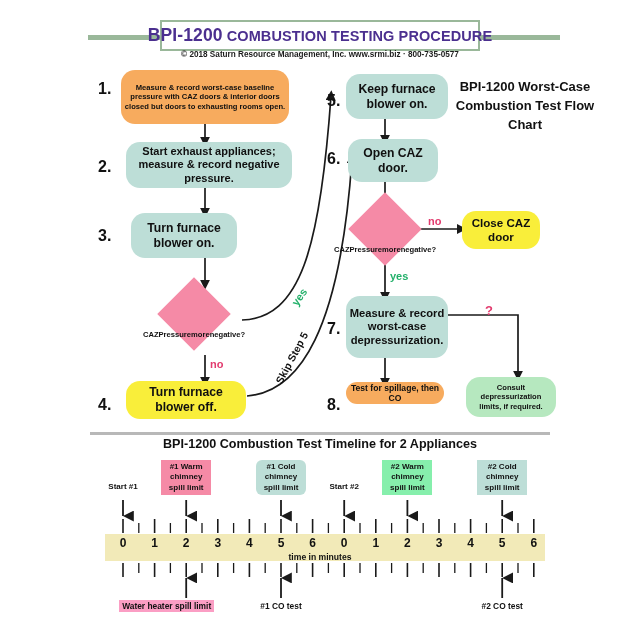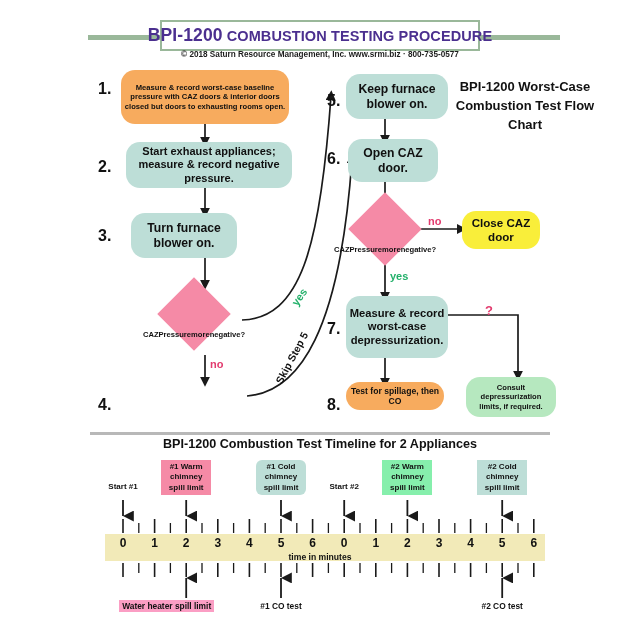--- a/index.html
+++ b/index.html
@@ -180,20 +180,21 @@
     <div class="dtext">
       <span>CAZ</span>
       <span>Pressure</span>
       <span>more</span>
       <span>negative?</span>
     </div>
   </div>
   <div class="lbl lbl-no" style="left:210px;top:358px;">no</div>
 
   <div class="stepnum" style="left:98px;top:396px;">4.</div>
+  <div class="node yellow" style="left:126px;top:381px;width:120px;height:38px;font-size:12.2px;">Turn furnace blower off.</div>
 
   <div class="yeslbl2" style="left:289px;top:301px;">yes</div>
   <div class="skiplbl" style="left:273px;top:380px;">Skip Step 5</div>
 
   <div class="stepnum" style="left:327px;top:92px;">5.</div>
   <div class="node teal" style="left:346px;top:74px;width:102px;height:45px;font-size:12.2px;">Keep furnace blower on.</div>
 
   <div class="stepnum" style="left:327px;top:150px;">6.</div>
   <div class="node teal" style="left:348px;top:139px;width:90px;height:43px;font-size:12.2px;">Open CAZ door.</div>
 
@@ -212,21 +213,21 @@
   <div class="node yellow" style="left:462px;top:211px;width:78px;height:38px;font-size:11.6px;">Close CAZ door</div>
 
   <div class="stepnum" style="left:327px;top:320px;">7.</div>
   <div class="node teal" style="left:346px;top:296px;width:102px;height:62px;font-size:11.2px;">Measure &amp; record worst-case depressurization.</div>
 
   <div class="lbl lbl-q" style="left:485px;top:303px;">?</div>
 
   <div class="node green" style="left:466px;top:377px;width:90px;height:40px;font-size:7.6px;">Consult depressurization limits, if required.</div>
 
   <div class="stepnum" style="left:327px;top:396px;">8.</div>
-  <div class="node orange" style="left:346px;top:382px;width:98px;height:28px;font-size:8.6px;">Test for spillage, then CO</div>
+  <div class="node orange" style="left:346px;top:382px;width:98px;height:22px;font-size:8.6px;">Test for spillage, then CO</div>
 
   <div class="rtitle" style="left:450px;top:78px;width:150px;">BPI-1200 Worst-Case Combustion Test Flow Chart</div>
 
   <div class="tl-rule"></div>
   <div class="tl-title">BPI-1200 Combustion Test Timeline for 2 Appliances</div>
 
   <div class="tl-band"></div>
   <div class="tl-minutes">time in minutes</div>
 
   <div id="tl-dyn">

